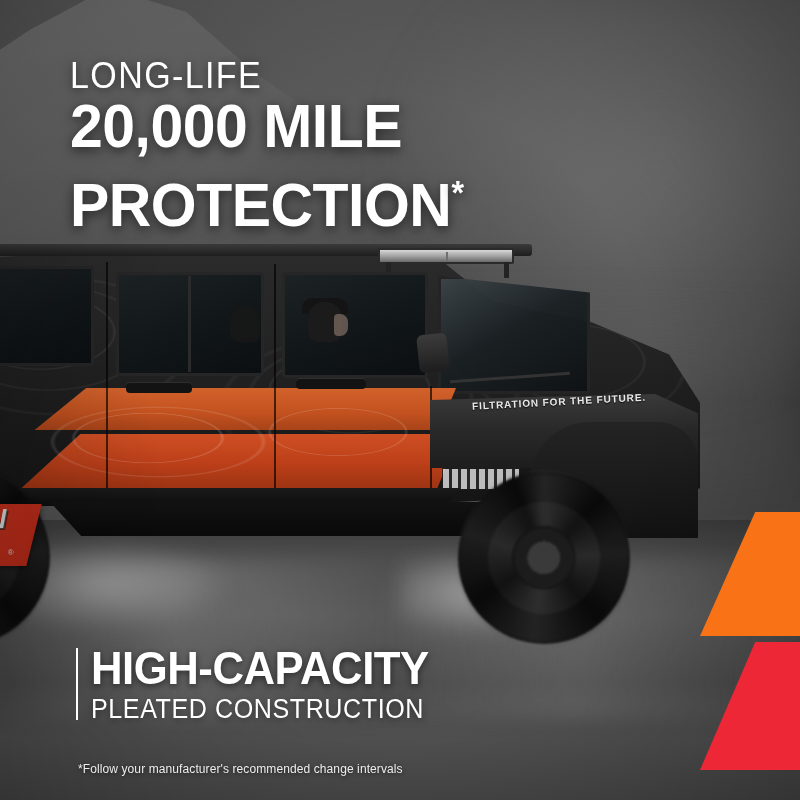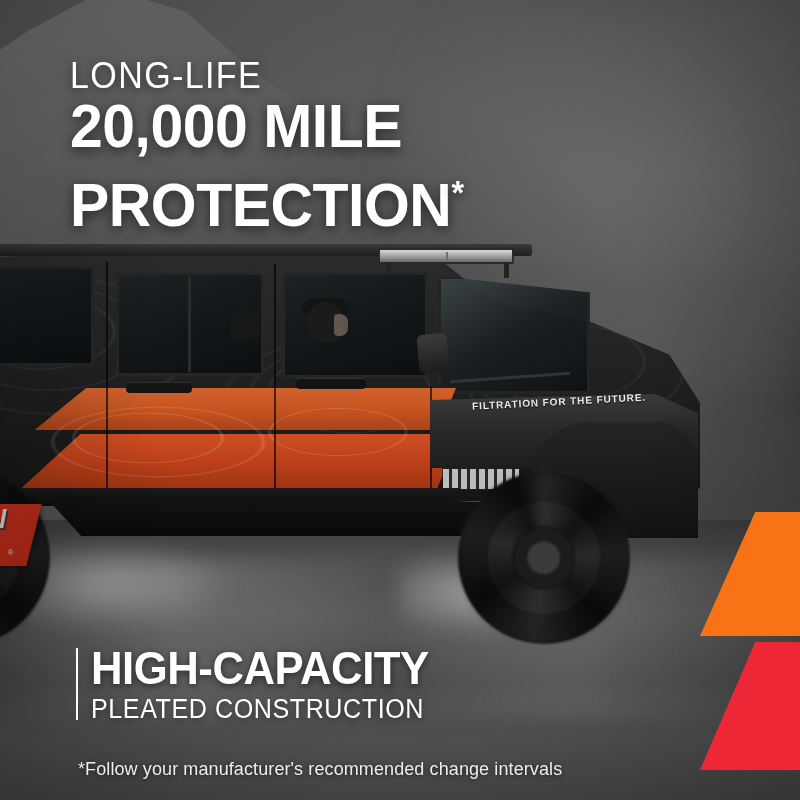--- a/index.html
+++ b/index.html
@@ -305,21 +305,21 @@
   .bt-sub {
     font-size:27px; line-height:30px;
     font-weight:400; letter-spacing:.6px;
     transform:scaleX(.93); transform-origin:left center;
     text-shadow:0 2px 8px rgba(0,0,0,.5);
     margin-top:2px;
   }
   #footnote {
     position:absolute; left:78px; top:760px;
     color:#ededed;
-    font-size:18px; line-height:18px; letter-spacing:.1px;
+    font-size:12px; line-height:18px; letter-spacing:.1px;
     text-shadow:0 1px 4px rgba(0,0,0,.6);
   }
 
   
   #shape-orange {
     position:absolute; left:700px; top:512px; width:120px; height:124px;
     background:#f97316;
     clip-path:polygon(46% 0%, 100% 0%, 100% 100%, 0% 100%);
   }
   #shape-red {

